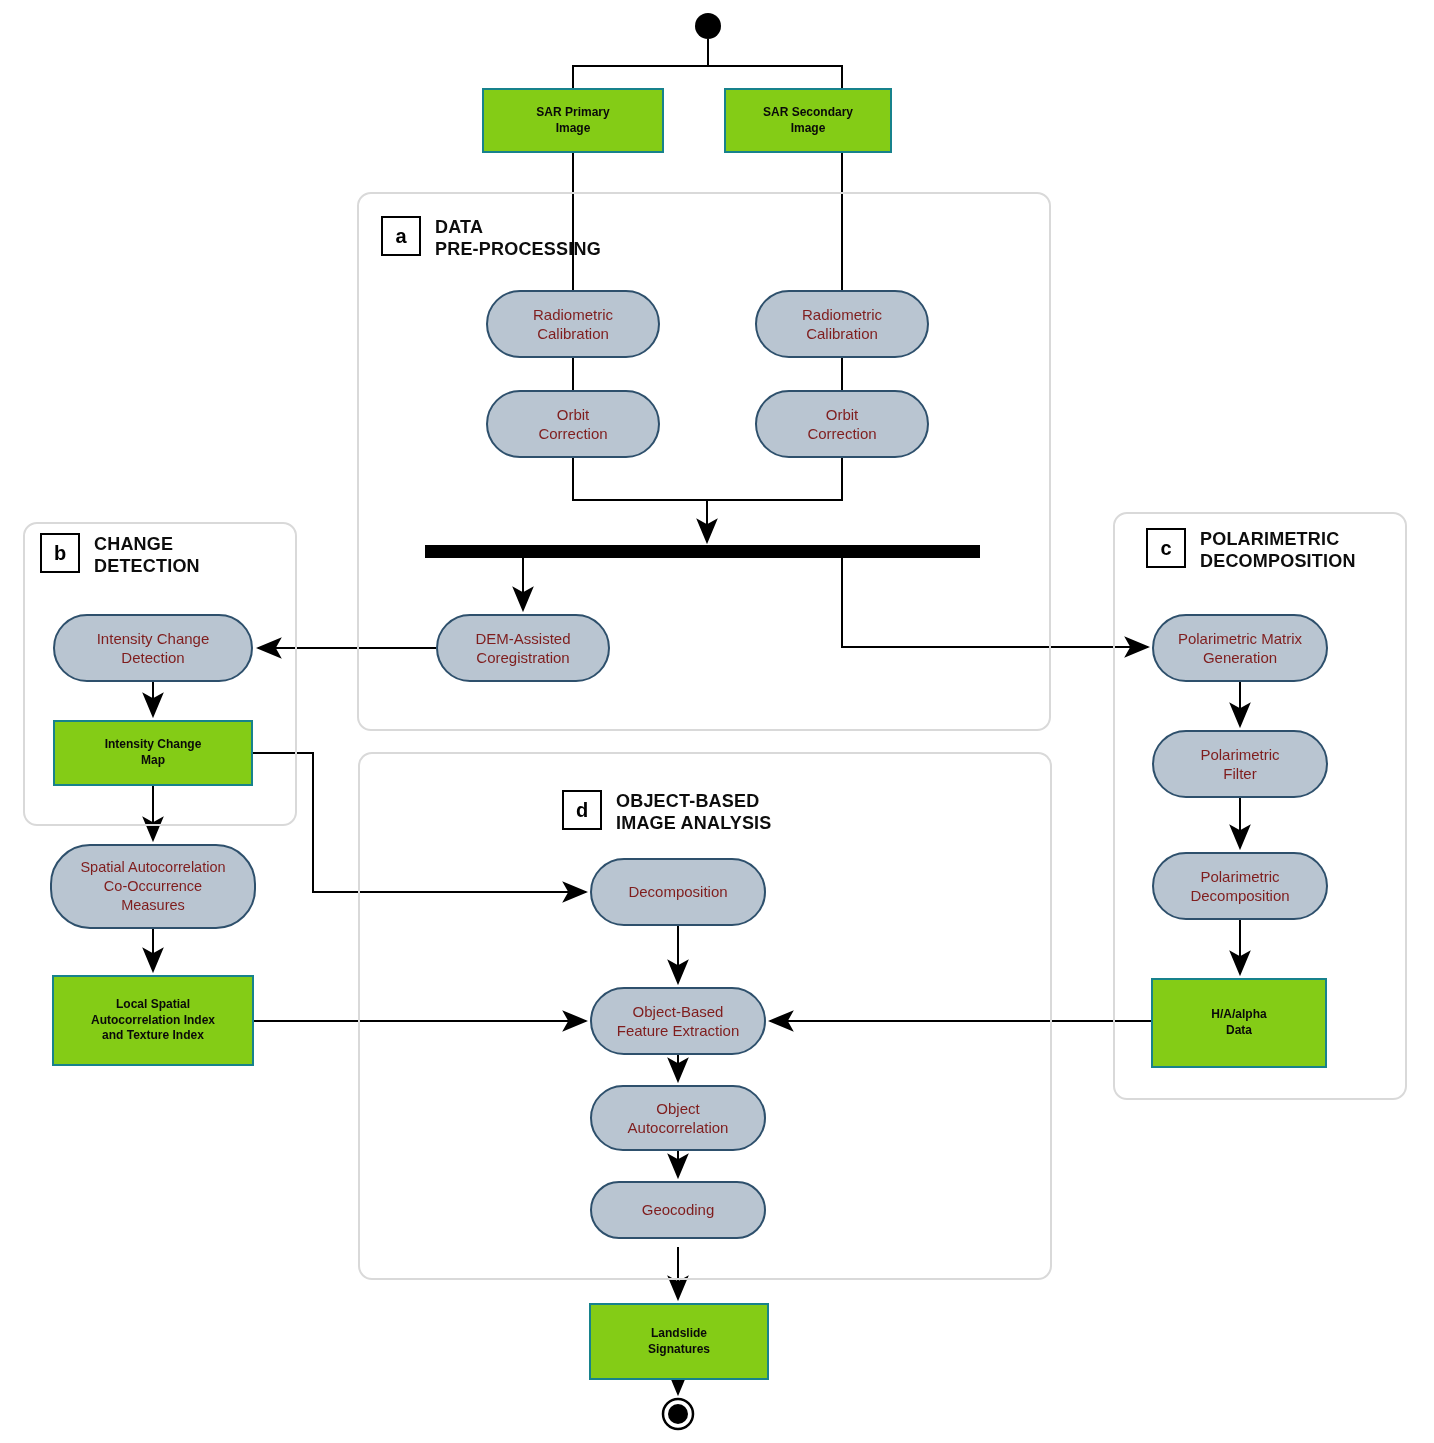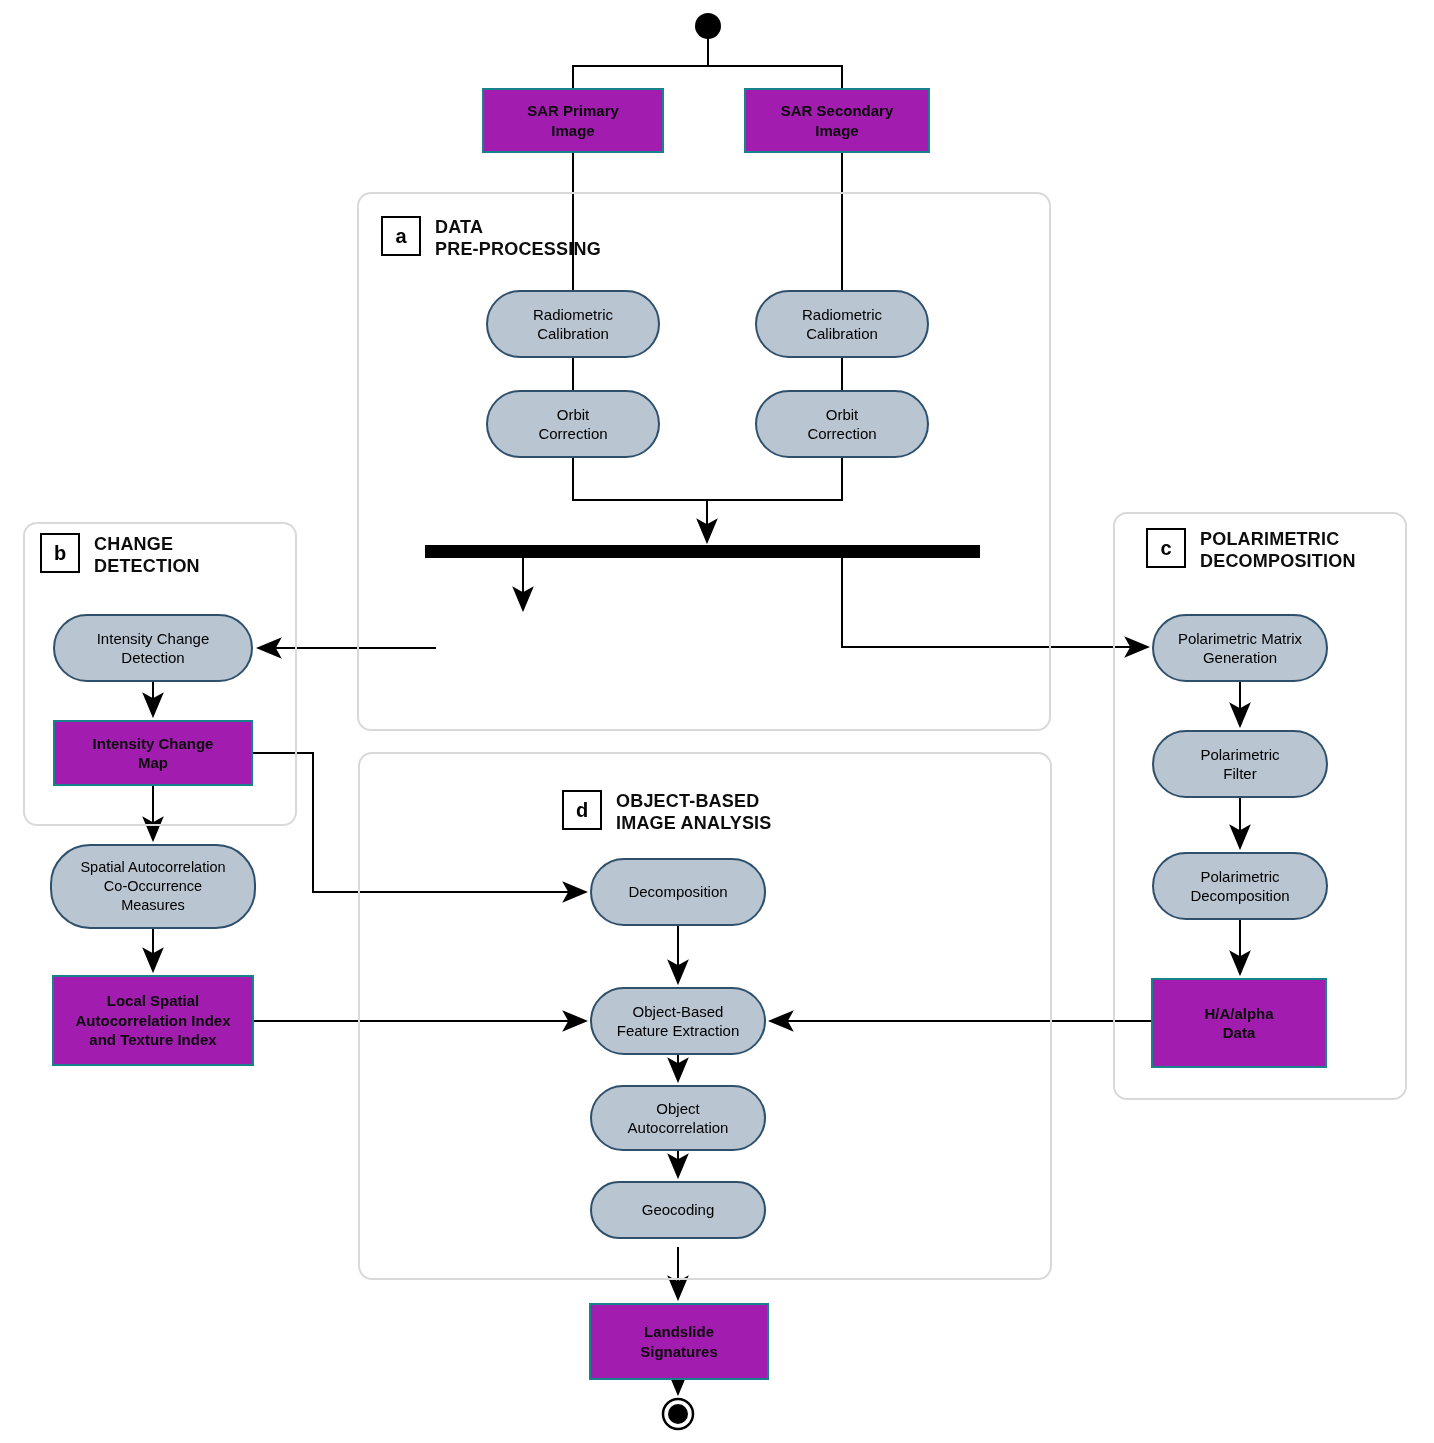--- a/index.html
+++ b/index.html
@@ -38,31 +38,31 @@
     letter-spacing:0.2px;
   }
 
   .pill {
     position:absolute;
     background:#b9c5d1;
     border:2px solid #2e506c;
     border-radius:40px;
     display:flex; align-items:center; justify-content:center;
     text-align:center;
-    font-size:15px; line-height:1.3; color:#000000;
+    font-size:15px; line-height:1.3; color:#7f1d1d;
     white-space:pre-line;
     box-sizing:border-box;
   }
   .data-box {
     position:absolute;
-    background:#a21caf;
+    background:#84cc16;
     border:2px solid #17828c;
     display:flex; align-items:center; justify-content:center;
     text-align:center;
-    font-weight:bold; font-size:15px; line-height:1.3; color:#0a0a0a;
+    font-weight:bold; font-size:12px; line-height:1.3; color:#0a0a0a;
     white-space:pre-line;
     box-sizing:border-box;
   }
 </style>
 </head>
 <body>
 
 <div id="canvas">
 
   <svg id="edges" viewBox="0 0 1434 1443">
@@ -140,40 +140,42 @@
 DECOMPOSITION</div>
   </div>
   <div class="group-label" style="left:562px; top:790px">
     <div class="letter-box">d</div>
     <div class="group-title">OBJECT-BASED
 IMAGE ANALYSIS</div>
   </div>
 
   <div class="data-box" style="left:482px; top:88px; width:182px; height:65px">SAR Primary
 Image</div>
-  <div class="data-box" style="left:744px; top:88px; width:186px; height:65px">SAR Secondary
+  <div class="data-box" style="left:724px; top:88px; width:168px; height:65px">SAR Secondary
 Image</div>
   <div class="data-box" style="left:53px; top:720px; width:200px; height:66px">Intensity Change
 Map</div>
   <div class="data-box" style="left:52px; top:975px; width:202px; height:91px">Local Spatial
 Autocorrelation Index
 and Texture Index</div>
   <div class="data-box" style="left:1151px; top:978px; width:176px; height:90px">H/A/alpha
 Data</div>
   <div class="data-box" style="left:589px; top:1303px; width:180px; height:77px">Landslide
 Signatures</div>
 
   <div class="pill" style="left:486px; top:290px; width:174px; height:68px">Radiometric
 Calibration</div>
   <div class="pill" style="left:755px; top:290px; width:174px; height:68px">Radiometric
 Calibration</div>
   <div class="pill" style="left:486px; top:390px; width:174px; height:68px">Orbit
 Correction</div>
   <div class="pill" style="left:755px; top:390px; width:174px; height:68px">Orbit
 Correction</div>
+  <div class="pill" style="left:436px; top:614px; width:174px; height:68px">DEM-Assisted
+Coregistration</div>
 
   <div class="pill" style="left:53px; top:614px; width:200px; height:68px">Intensity Change
 Detection</div>
   <div class="pill" style="left:1152px; top:614px; width:176px; height:68px">Polarimetric Matrix
 Generation</div>
 
   <div class="pill" style="left:50px; top:844px; width:206px; height:85px; font-size:14.5px">Spatial Autocorrelation
 Co-Occurrence
 Measures</div>
   <div class="pill" style="left:1152px; top:730px; width:176px; height:68px">Polarimetric

